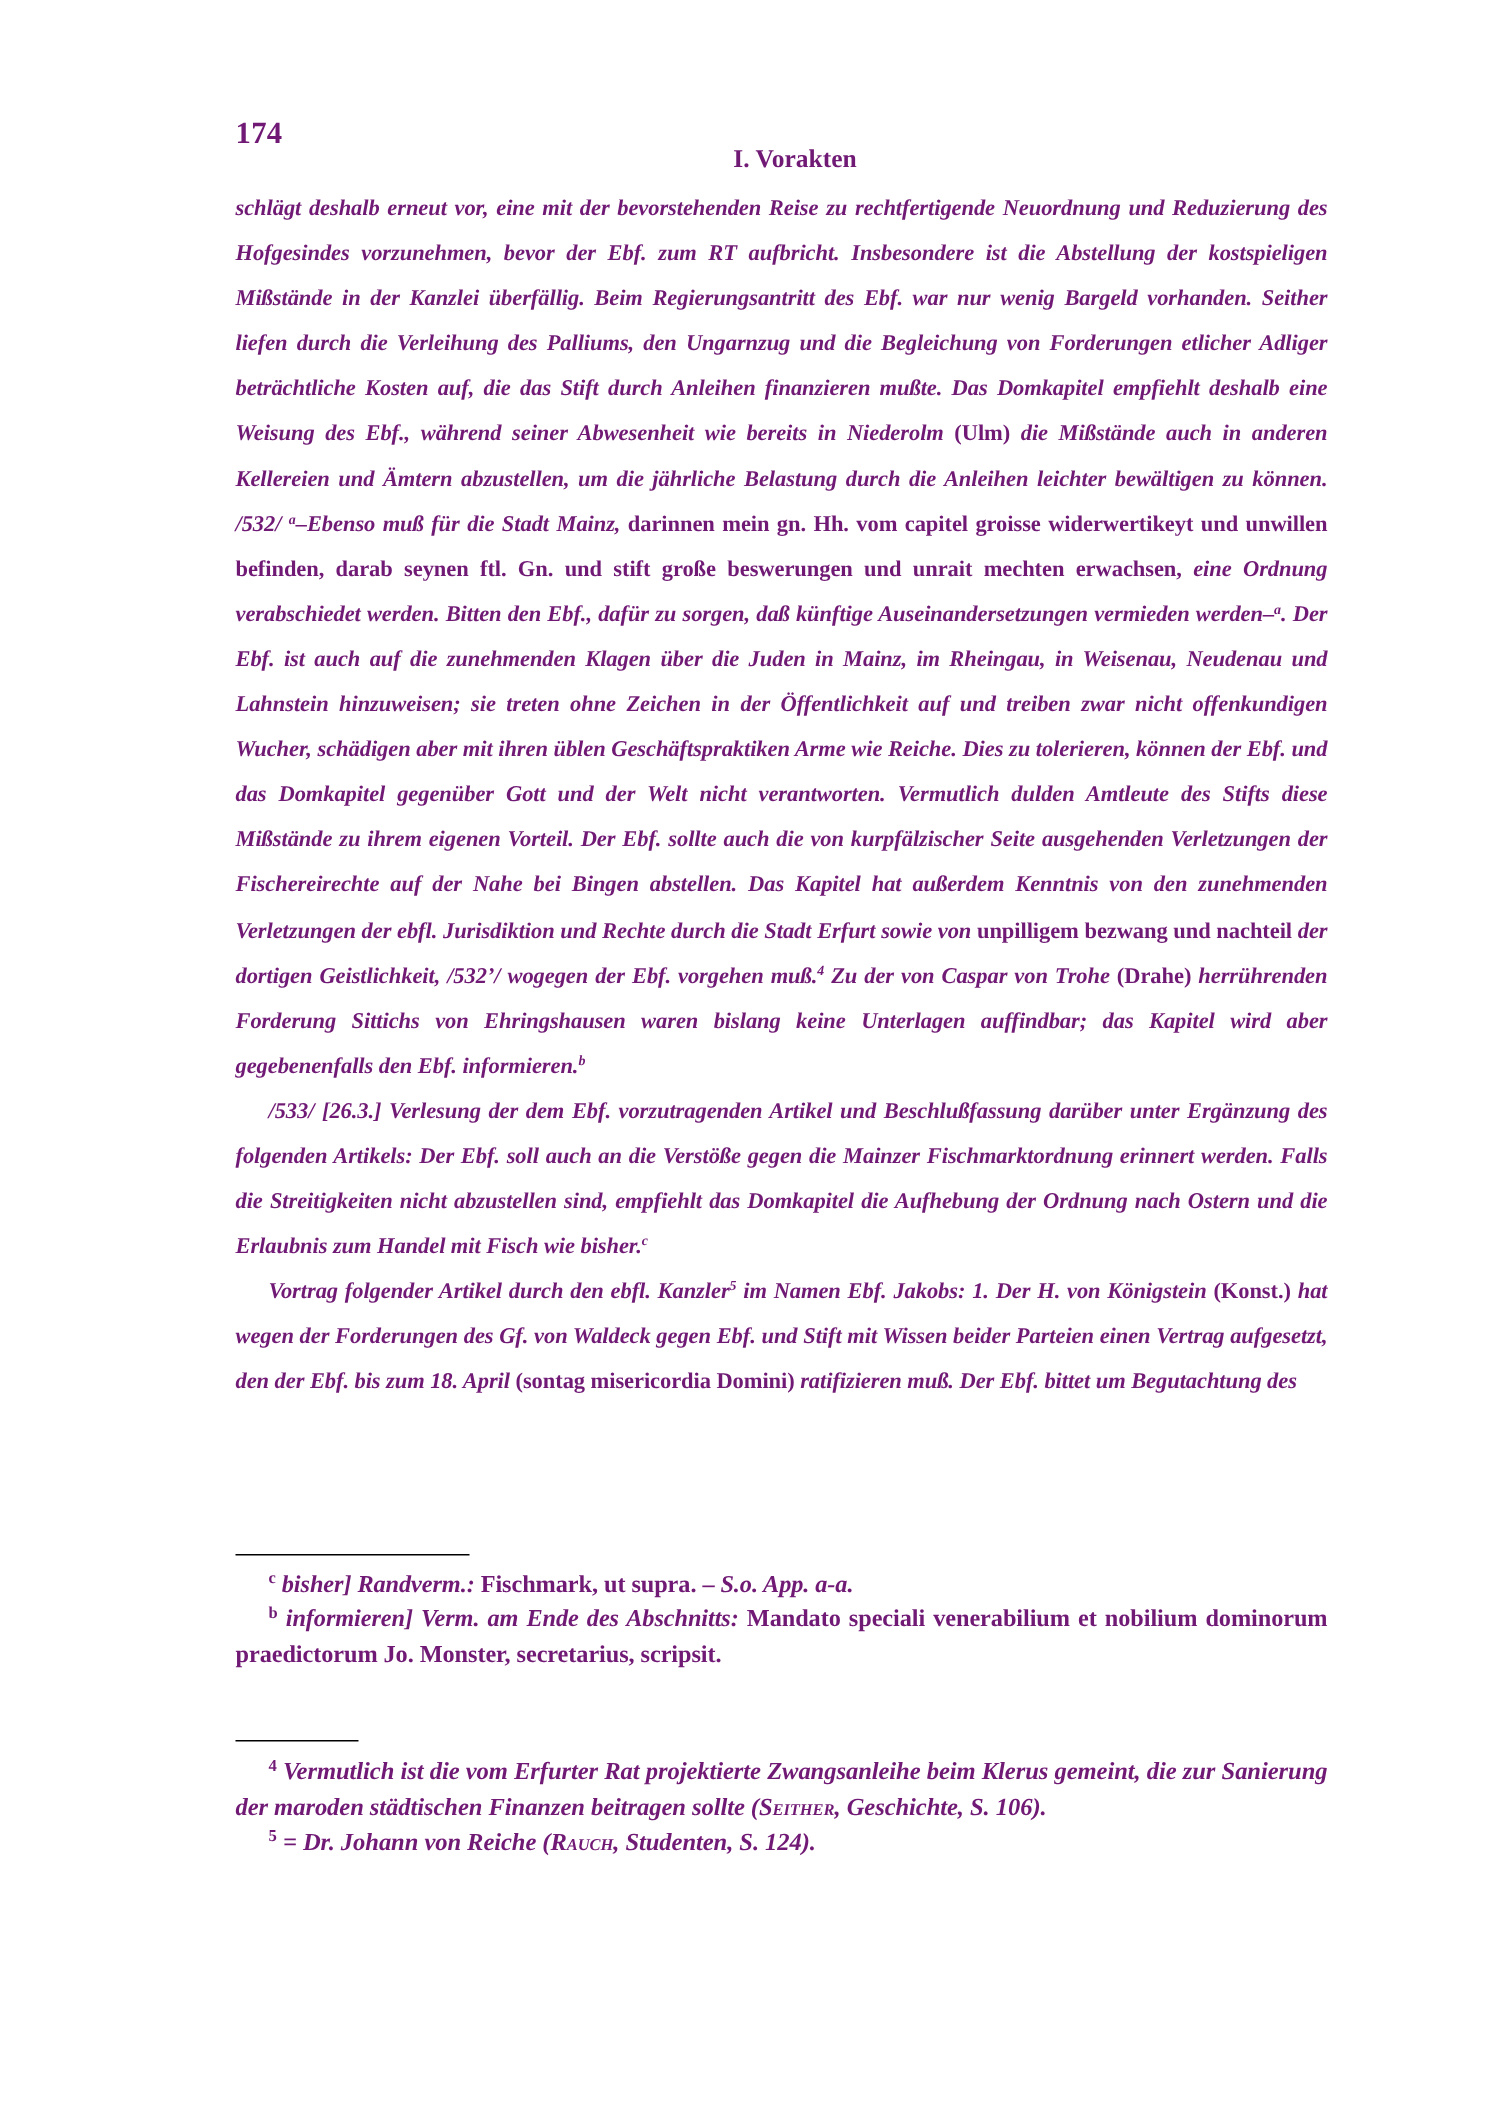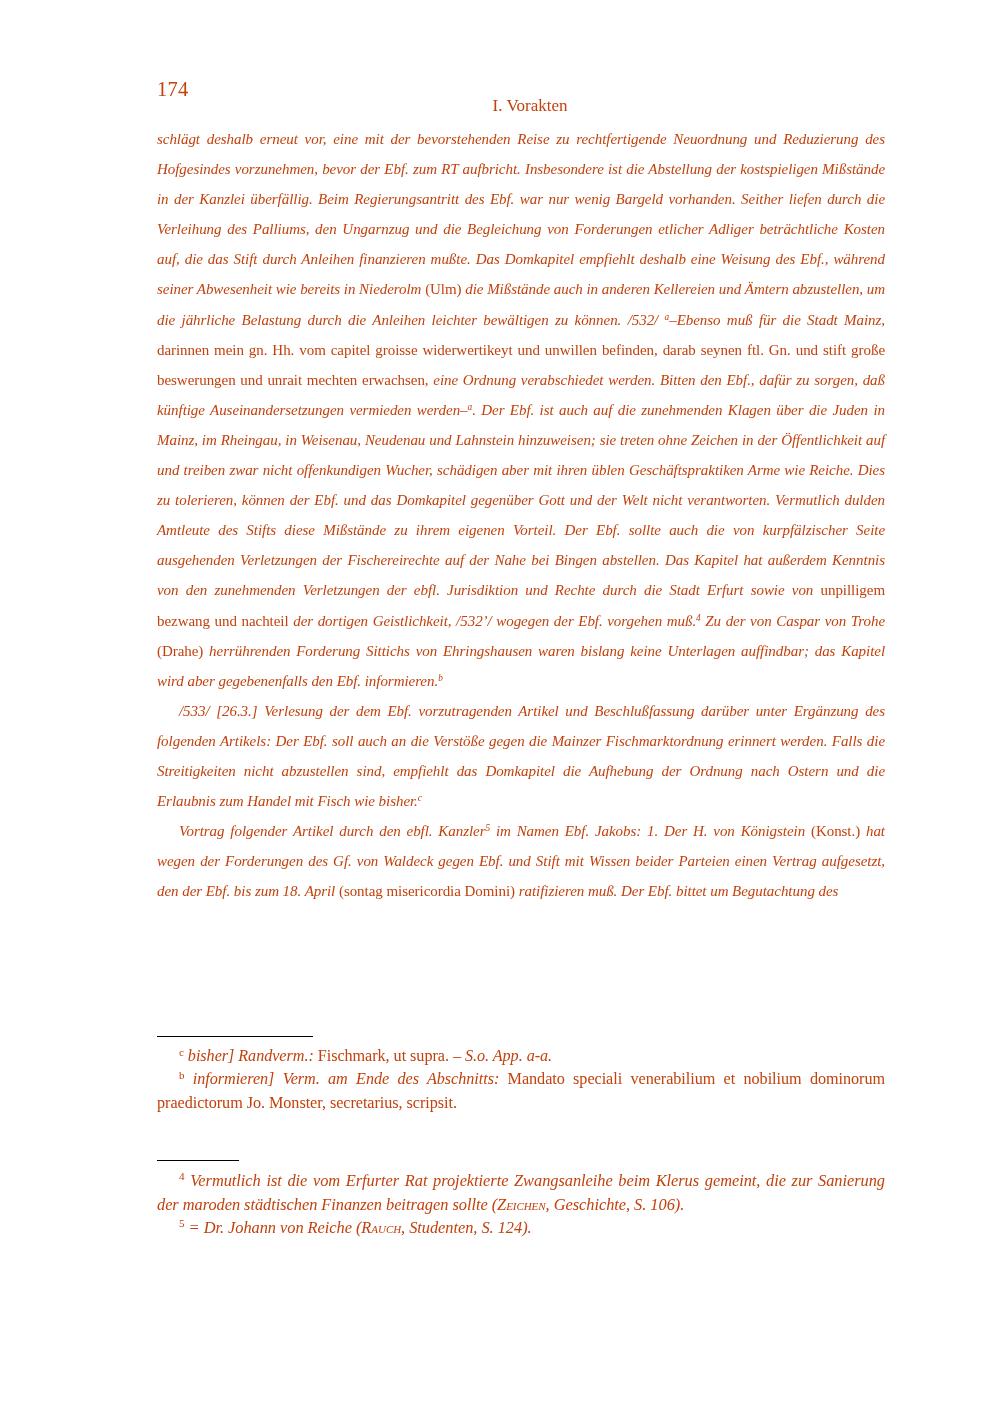--- a/index.html
+++ b/index.html
@@ -6,22 +6,23 @@
     margin: 0;
     padding: 0;
     background: #ffffff;
   }
   .page {
     position: relative;
     width: 1004px;
     height: 1418px;
     background: #ffffff;
     font-family: "Liberation Serif", "DejaVu Serif", serif;
-    color: #c2410c;
+    color: #701a75;
     overflow: hidden;
+    font-weight: bold;
   }
 
   
   .runhead {
     position: absolute;
     top: 78px;
     left: 157px;
     width: 726px;
     height: 22px;
   }
@@ -168,17 +169,17 @@
   </div>
 
   <div class="apparatus">
     <div class="rule"></div>
     <p class="app-item" id="app2"><span class="marker">c</span> <span class="lem">bisher] Randverm.:</span> <span>Fischmark, ut supra. – </span><span class="lem">S.o. App. a-a.</span></p>
     <p class="app-item" id="app1"><span class="marker">b</span> <span class="lem">informieren] Verm. am Ende des Abschnitts:</span> <span>Mandato speciali venerabilium et nobilium dominorum praedictorum Jo. Monster, secretarius, scripsit.</span></p>
   </div>
 
   <div class="notes">
     <div class="rule"></div>
-    <p class="note-item" id="note0"><span class="num">4</span> <span>Vermutlich ist die vom Erfurter Rat projektierte Zwangsanleihe beim Klerus gemeint, die zur Sanierung der maroden städtischen Finanzen beitragen sollte (</span><span class="sc-i">Zeichen</span><span>, Geschichte, S. 106).</span></p>
+    <p class="note-item" id="note0"><span class="num">4</span> <span>Vermutlich ist die vom Erfurter Rat projektierte Zwangsanleihe beim Klerus gemeint, die zur Sanierung der maroden städtischen Finanzen beitragen sollte (</span><span class="sc-i">Seither</span><span>, Geschichte, S. 106).</span></p>
     <p class="note-item" id="note1"><span class="num">5</span> <span>= Dr. Johann von Reiche (</span><span class="sc-i">Rauch</span><span>, Studenten, S. 124).</span></p>
   </div>
 
 </div>
 
 </body></html>

